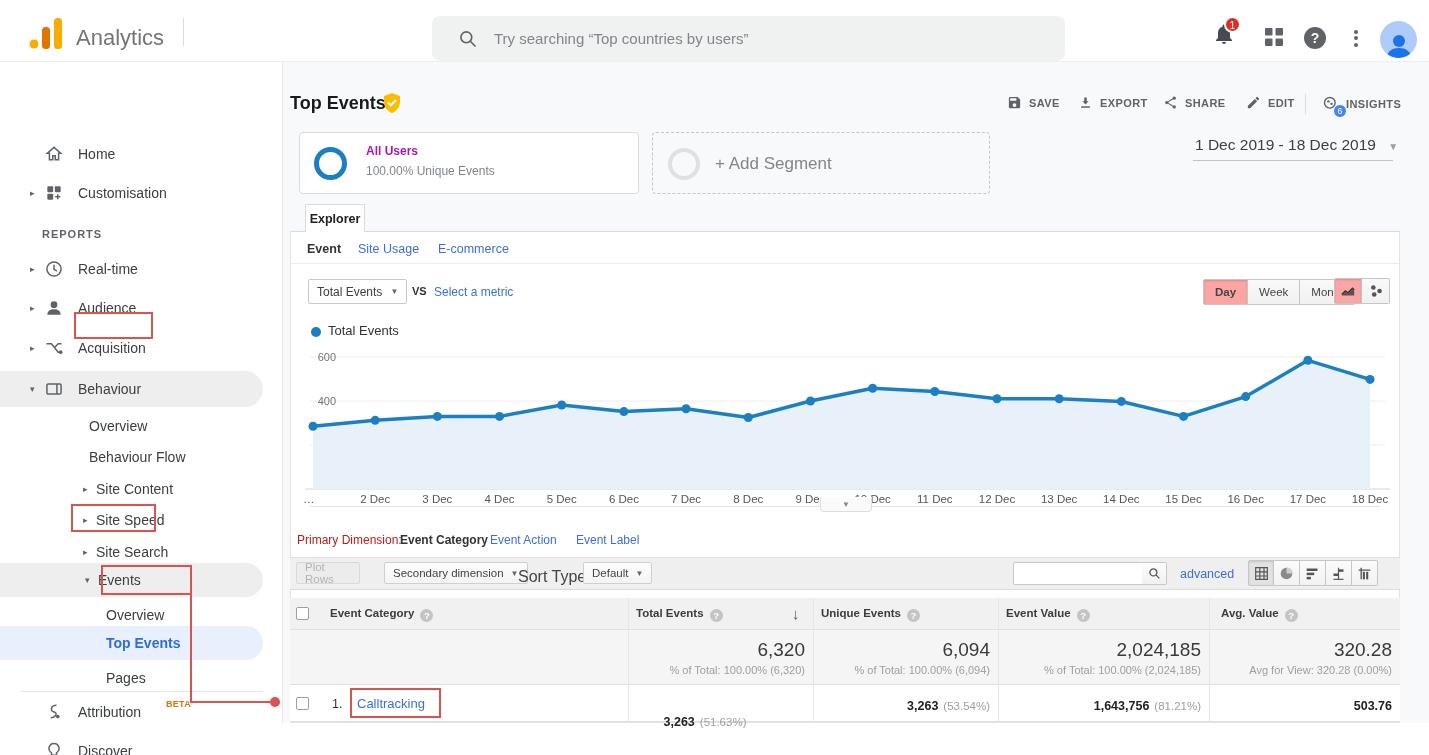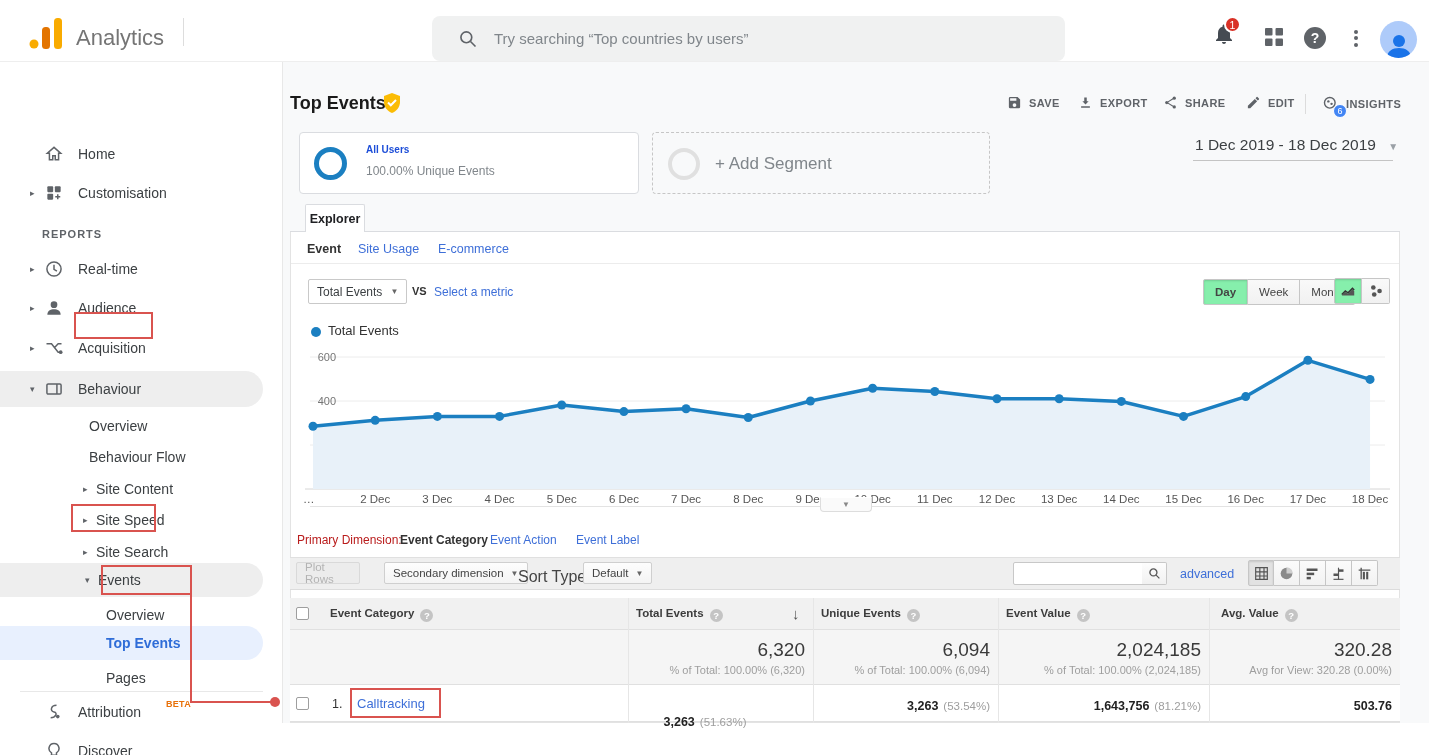--- a/index.html
+++ b/index.html
@@ -52,21 +52,21 @@
   .mlink { font-size:12.5px; cursor:pointer; }
   .link-blue { color:#3e6fd8; cursor:pointer; }
 
   .dd-btn { position:absolute; height:25px; background:#fff; border:1px solid #c9c9c9; border-radius:2px; font-size:12px; color:#3c4043; display:flex; align-items:center; padding:0 8px; gap:8px; cursor:pointer; }
   .caret { font-size:8px; color:#666; }
 
   .seg-group { position:absolute; display:flex; }
   .seg-btn { height:26px; border:1px solid #c6c6c6; background:linear-gradient(#f9f9f9,#f1f1f1); font-size:11.5px; color:#444; display:flex; align-items:center; justify-content:center; padding:0 11px; cursor:pointer; border-left-width:0; }
   .seg-btn:first-child { border-left-width:1px; border-radius:2px 0 0 2px; }
   .seg-btn:last-child { border-radius:0 2px 2px 0; }
-  .seg-btn.active { background:#86efac; box-shadow:inset 0 1px 2px rgba(0,0,0,.15); font-weight:bold; }
+  .seg-btn.active { background:#fca5a5; box-shadow:inset 0 1px 2px rgba(0,0,0,.15); font-weight:bold; }
 
   .chart-legend-dot { width:10px; height:10px; border-radius:50%; background:#1b7fc1; }
   svg text { font-family:"Liberation Sans","DejaVu Sans",sans-serif; }
 
   .axis-expander { position:absolute; left:820px; top:497px; width:52px; height:15px; background:#fafafa; border:1px solid #ddd; border-top:1px solid #fff; border-radius:0 0 4px 4px; display:flex; align-items:center; justify-content:center; cursor:pointer; z-index:2; }
 
   .toolbar { position:absolute; left:290px; top:557px; width:1110px; height:33px; background:#efefef; border-top:1px solid #e0e0e0; border-bottom:1px solid #dcdcdc; }
   .tb-btn { position:absolute; height:22px; top:5px; border:1px solid #cfcfcf; border-radius:2px; background:linear-gradient(#fdfdfd,#f4f4f4); font-size:11.5px; color:#444; display:flex; align-items:center; justify-content:center; gap:7px; padding:8px 8px; cursor:pointer; }
   .tb-btn.disabled { color:#b3b3b3; background:#ececec; border-color:#d9d9d9; }
   .tb-search { position:absolute; top:5px; height:23px; background:#fff; border:1px solid #c8c8c8; }
@@ -285,21 +285,21 @@
         <circle cx="11" cy="11" r="7.5" fill="none" stroke="#5f6368" stroke-width="2"></circle>
         <circle cx="9" cy="9" r="1.7" fill="#5f6368"></circle>
         <circle cx="13.5" cy="12.5" r="1.7" fill="#5f6368"></circle>
       </svg>
     <span>INSIGHTS</span>
   </div>
   <div class="abs" style="left:1333px;top:104px;width:14px;height:14px;border-radius:50%;background:#4285f4;color:#fff;font-size:9px;display:flex;align-items:center;justify-content:center;border:1.5px solid #fff">6</div>
 
   <div class="seg-card" style="left:299px;width:340px">
     <div class="abs ring" style="left:14px;top:14px;width:33px;height:33px;border:5px solid #1b7fc1"></div>
-    <div class="abs" style="left:66px;top:11px;font-size:10px;font-weight:bold;color:#1d4ed8">All Users</div>
+    <div class="abs" style="left:66px;top:11px;font-size:12px;font-weight:bold;color:#a21caf">All Users</div>
     <div class="abs" style="left:66px;top:31px;font-size:12px;color:#80868b">100.00% Unique Events</div>
   </div>
   <div class="seg-card dashed" style="left:652px;width:338px">
     <div class="abs ring" style="left:15px;top:15px;width:32px;height:32px;border:4px solid #e0e0e0"></div>
     <div class="abs" style="left:62px;top:21px;font-size:17px;color:#80868b">+ Add Segment</div>
   </div>
 
   <div class="abs date-range" style="left:1195px;top:136px">
     <span>1 Dec 2019 - 18 Dec 2019</span>
     <span class="caret" style="margin-left:8px;color:#9aa0a6;font-size:10px">▼</span>

